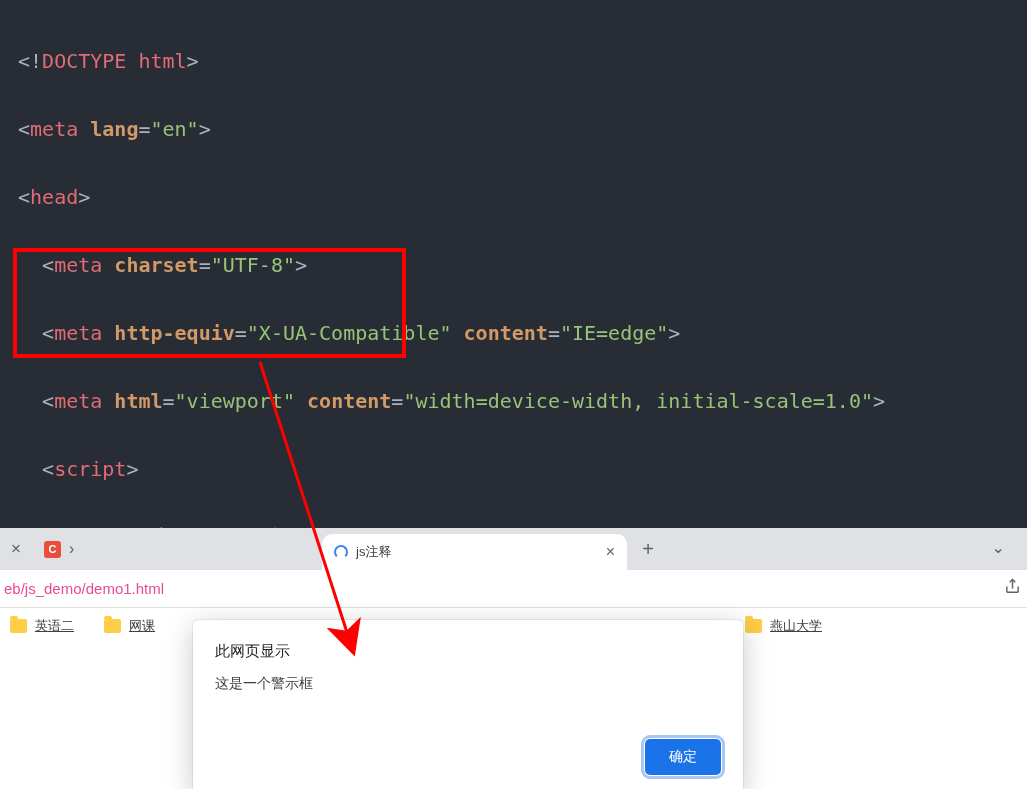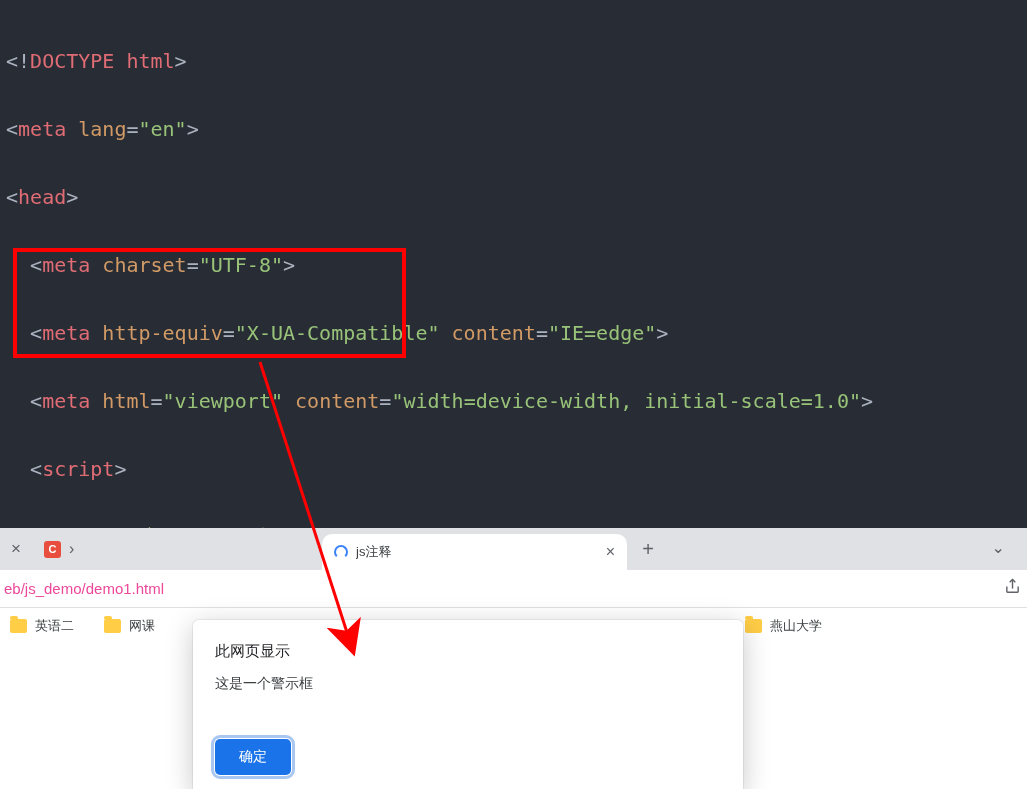--- a/index.html
+++ b/index.html
@@ -8,32 +8,32 @@
     height:789px;
     font-family:"Microsoft YaHei","Segoe UI",sans-serif;
     background:#fff;
     overflow:hidden;
     position:relative;
   }
   
   .editor {
     background:#282c34;
     height:528px;
-    padding:10px 6px;
+    padding:10px 18px;
     font-family:Consolas,Menlo,monospace;
     font-size:20px;
     line-height:34px;
     white-space:pre;
     color:#abb2bf;
     position:relative;
   }
   .br   { color:#abb2bf; }      
   .tag  { color:#e06c75; }      
   .doc  { color:#e06c75; }      
-  .attr { color:#d19a66; }      
+  .attr { color:#d19a66;font-weight:bold; }      
   .val  { color:#98c379; }      
   .txt  { color:#abb2bf; }      
   .fn   { color:#61afef; }      
   .str2 { color:#98c379; }
   .highlight-box {
     position:absolute;
     left:13px;
     top:248px;
     width:393px;
     height:110px;
@@ -98,20 +98,21 @@
   .addr-text { flex:1; }
   .share-icon { color:#5f6368; font-size:17px; }
   .bookmarks-row {
     height:35px;
     display:flex; align-items:center;
     padding:0 10px;
     gap:30px;
     font-size:13px;
     color:#3c4043;
     background:#fff;
+    text-decoration:underline;
   }
   .bookmark { display:flex; align-items:center; gap:8px; }
   .bookmark .folder-icon {
     width:17px;height:14px;background:#ffcd46;border-radius:2px;position:relative;
   }
   .bookmark .folder-icon:before{
     content:"";position:absolute;left:0;top:-3px;width:8px;height:3px;background:#ffcd46;border-radius:2px 2px 0 0;
   }
   
   .alert-dialog {
@@ -119,21 +120,21 @@
     left:193px;
     top:620px;
     width:550px;
     background:#fff;
     border-radius:6px;
     box-shadow:0 6px 28px rgba(0,0,0,.22), 0 0 0 1px rgba(0,0,0,.06);
     padding:22px 22px 18px 22px;
   }
   .alert-title { font-size:15px; color:#202124; margin-bottom:14px; }
   .alert-body  { font-size:14px; color:#3c4043; margin-bottom:46px; }
-  .alert-actions { display:flex; justify-content:flex-start; }
+  .alert-actions { display:flex; justify-content:flex-end; }
   .alert-ok {
     background:#1a73e8;
     color:#fff;
     font-size:14px;
     border:none;
     padding:9px 24px;
     border-radius:5px;
     outline:3px solid #a9c7f0;
     outline-offset:1px;
     cursor:pointer;

